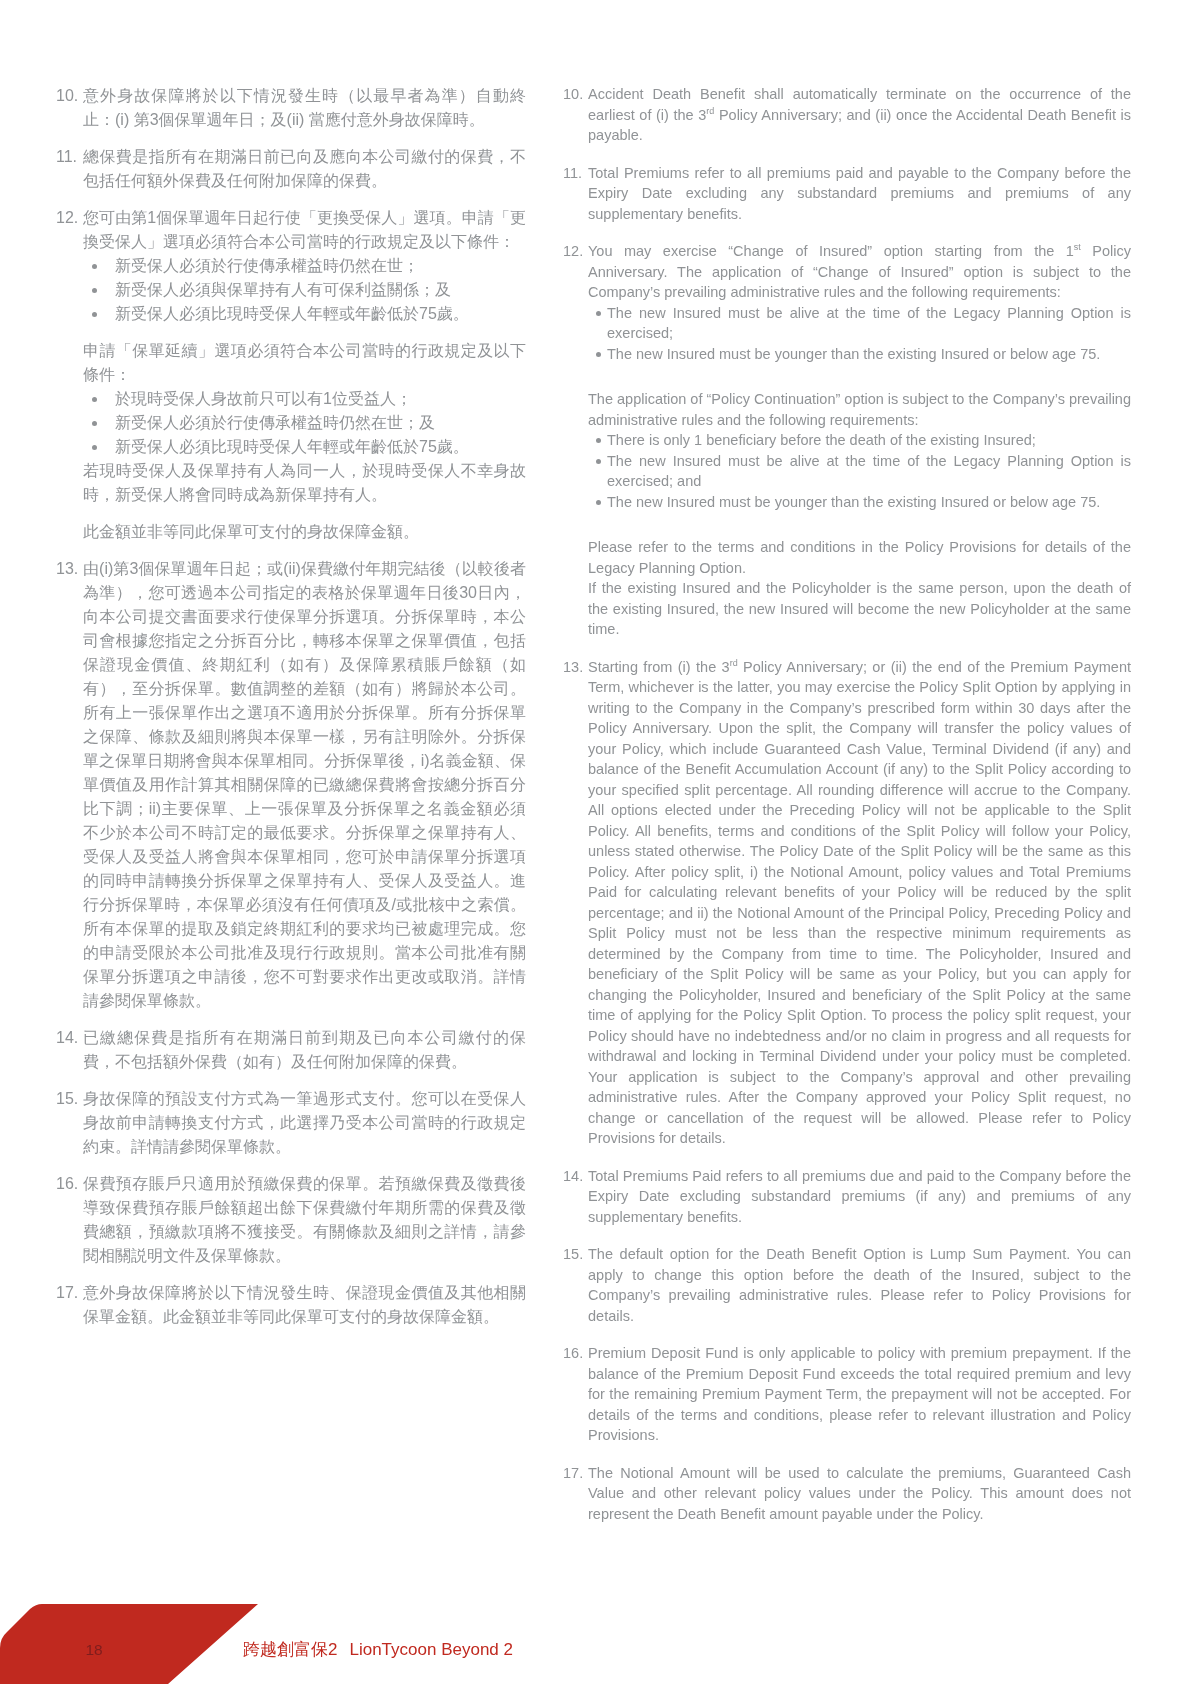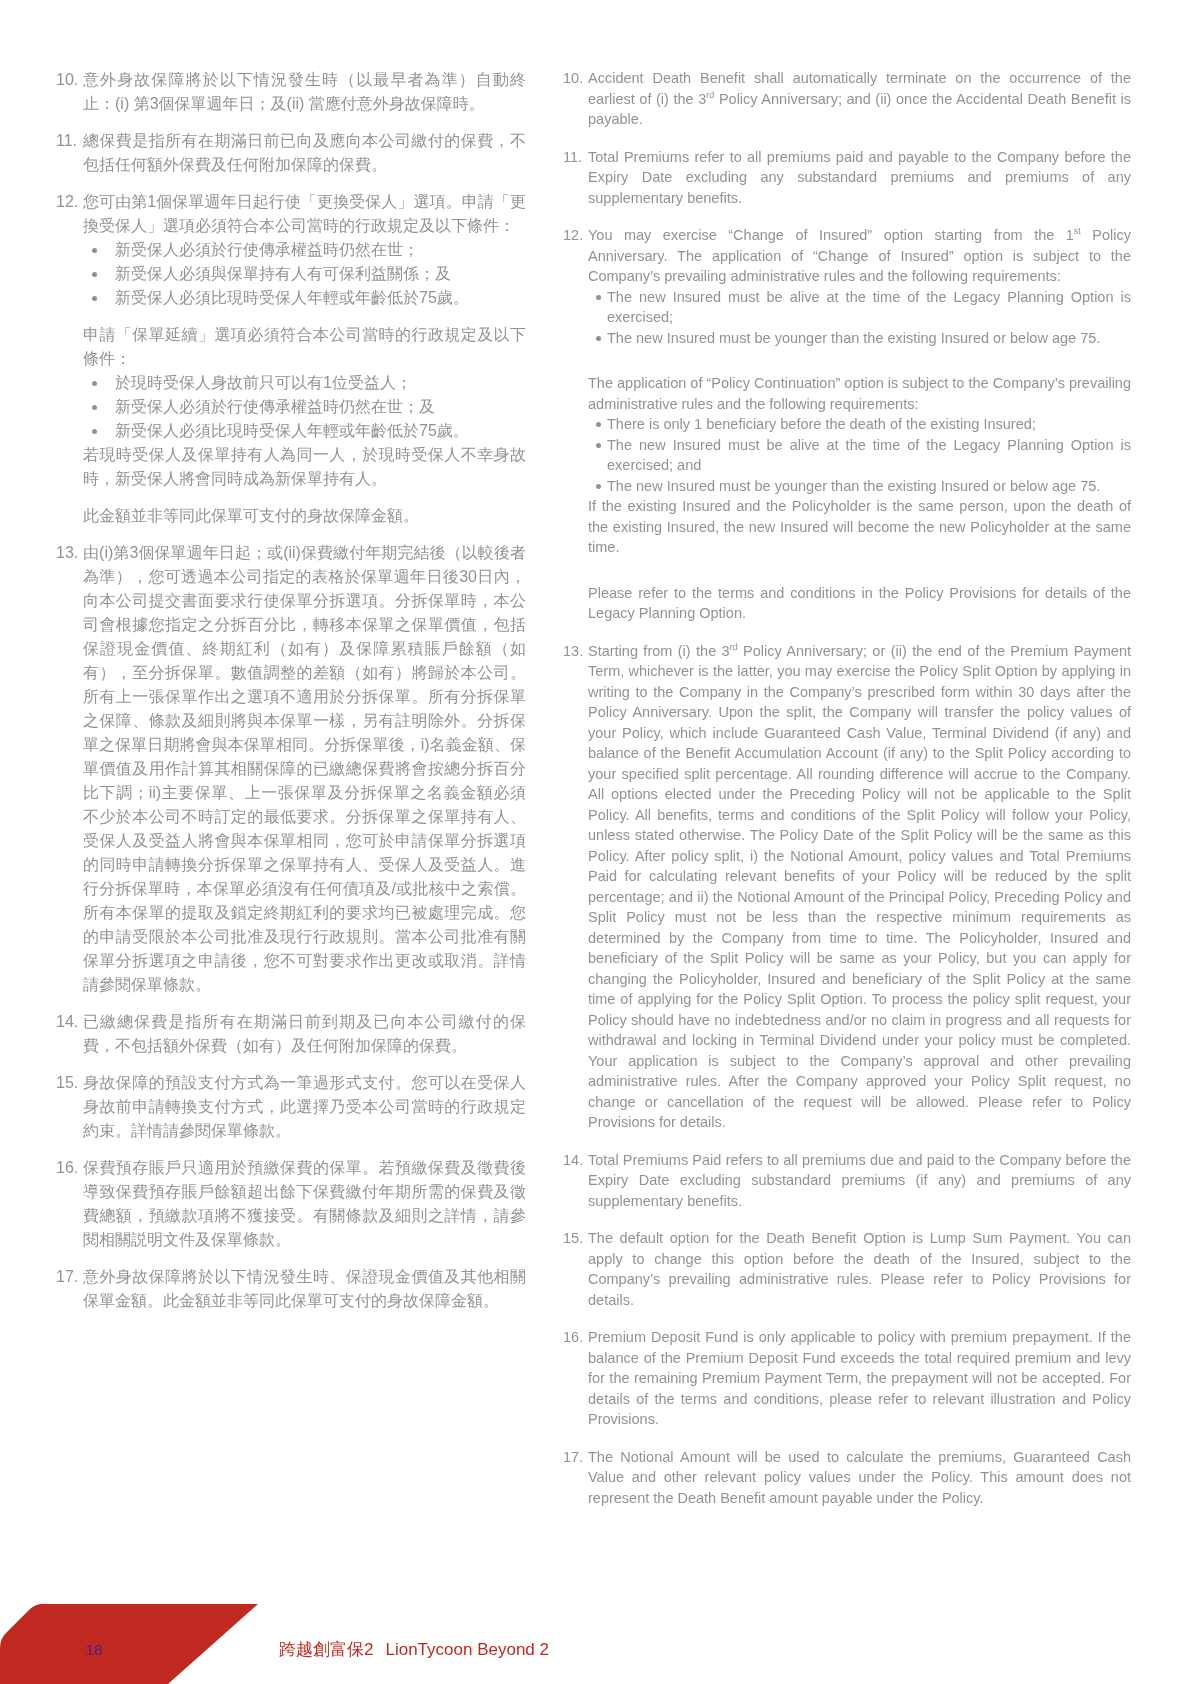--- a/index.html
+++ b/index.html
@@ -4,21 +4,21 @@
 <style>
   html,body { margin:0; padding:0; background:#e8e8e8; }
   .page {
     position:relative;
     width:1191px; height:1684px;
     background:#ffffff;
     overflow:hidden;
     font-family:"Liberation Sans","DejaVu Sans",sans-serif;
     color:#909396;
   }
-  .col { position:absolute; top:68px; }
+  .col { position:absolute; top:84px; }
   .col-zh { left:56px;  width:470px; font-size:16px;   line-height:24px; }
   .col-en { left:563px; width:568px; font-size:14.5px; line-height:20.5px; }
 
   .fn-item { display:flex; }
   .col-zh .fn-item { margin-bottom:13px; }
   .col-en .fn-item { margin-bottom:17px; }
   .fn-num  { flex:0 0 auto; }
   .col-zh .fn-num { width:27px; }
   .col-en .fn-num { width:25px; }
   .fn-body { flex:1 1 auto; min-width:0; }
@@ -35,25 +35,25 @@
   .b-dot { display:block; width:5px; height:5px; border-radius:50%; background:#909396; }
   .col-zh .b-dot { margin-top:10px; }
   .col-en .b-dot { margin-top:8px; }
   .b-text { flex:1 1 auto; text-align:justify; text-justify:inter-ideograph; }
 
   sup { font-size:62%; line-height:0; vertical-align:super; letter-spacing:0; }
 
   .footer-ribbon { position:absolute; left:0; top:1604px; width:258px; height:80px; }
   .page-number {
     position:absolute; left:74px; top:1640px; width:40px;
-    color:#4c1d95; font-size:15.5px; line-height:19px; text-align:center;
+    color:#7f1d1d; font-size:15.5px; line-height:19px; text-align:center;
   }
   .brand-line {
     position:absolute; left:243px; top:1639px;
-    font-size:17px; line-height:22px; white-space:nowrap;margin-left:36px;
+    font-size:17px; line-height:22px; white-space:nowrap;
   }
   .brand-zh { margin-right:12px; }
 </style>
 </head>
 <body>
 
 <div class="page" style="color: rgb(144, 147, 150); background: rgb(255, 255, 255);">
 
   <div class="col col-zh" id="col-zh">
       <div class="fn-item">
@@ -193,22 +193,22 @@
               </span>
               <span class="b-text">The new Insured must be alive at the time of the Legacy Planning Option is exercised; and</span>
             </div>
             <div class="b-row">
               <span class="b-dotcell">
                 <span class="b-dot"></span>
               </span>
               <span class="b-text">The new Insured must be younger than the existing Insured or below age 75.</span>
             </div>
           </div>
+          <p class="fn-p gap">Please refer to the terms and conditions in the Policy Provisions for details of the Legacy Planning Option.</p>
           <p class="fn-p">If the existing Insured and the Policyholder is the same person, upon the death of the existing Insured, the new Insured will become the new Policyholder at the same time.</p>
-          <p class="fn-p gap">Please refer to the terms and conditions in the Policy Provisions for details of the Legacy Planning Option.</p>
         </div>
       </div>
       <div class="fn-item">
         <div class="fn-num">13.</div>
         <div class="fn-body">
           <p class="fn-p">Starting from (i) the 3<sup>rd</sup> Policy Anniversary; or (ii) the end of the Premium Payment Term, whichever is the latter, you may exercise the Policy Split Option by applying in writing to the Company in the Company’s prescribed form within 30 days after the Policy Anniversary. Upon the split, the Company will transfer the policy values of your Policy, which include Guaranteed Cash Value, Terminal Dividend (if any) and balance of the Benefit Accumulation Account (if any) to the Split Policy according to your specified split percentage. All rounding difference will accrue to the Company. All options elected under the Preceding Policy will not be applicable to the Split Policy. All benefits, terms and conditions of the Split Policy will follow your Policy, unless stated otherwise. The Policy Date of the Split Policy will be the same as this Policy. After policy split, i) the Notional Amount, policy values and Total Premiums Paid for calculating relevant benefits of your Policy will be reduced by the split percentage; and ii) the Notional Amount of the Principal Policy, Preceding Policy and Split Policy must not be less than the respective minimum requirements as determined by the Company from time to time. The Policyholder, Insured and beneficiary of the Split Policy will be same as your Policy, but you can apply for changing the Policyholder, Insured and beneficiary of the Split Policy at the same time of applying for the Policy Split Option. To process the policy split request, your Policy should have no indebtedness and/or no claim in progress and all requests for withdrawal and locking in Terminal Dividend under your policy must be completed. Your application is subject to the Company’s approval and other prevailing administrative rules. After the Company approved your Policy Split request, no change or cancellation of the request will be allowed. Please refer to Policy Provisions for details.</p>
         </div>
       </div>
       <div class="fn-item">
         <div class="fn-num">14.</div>

